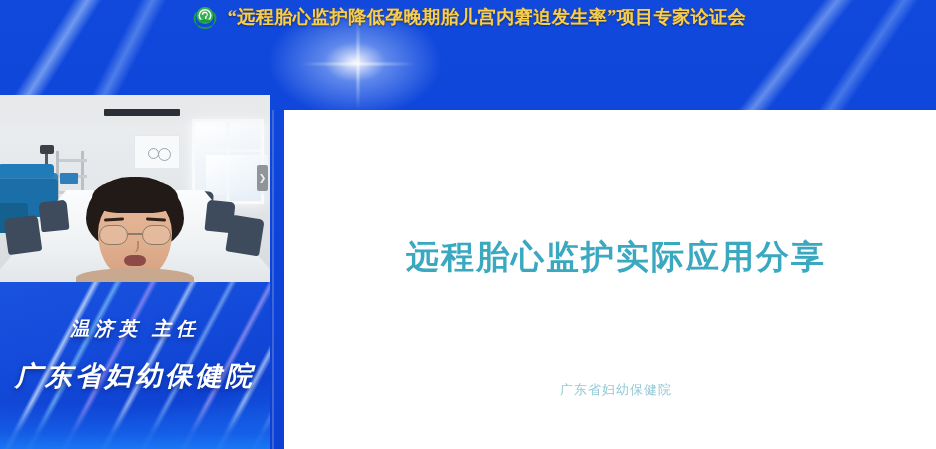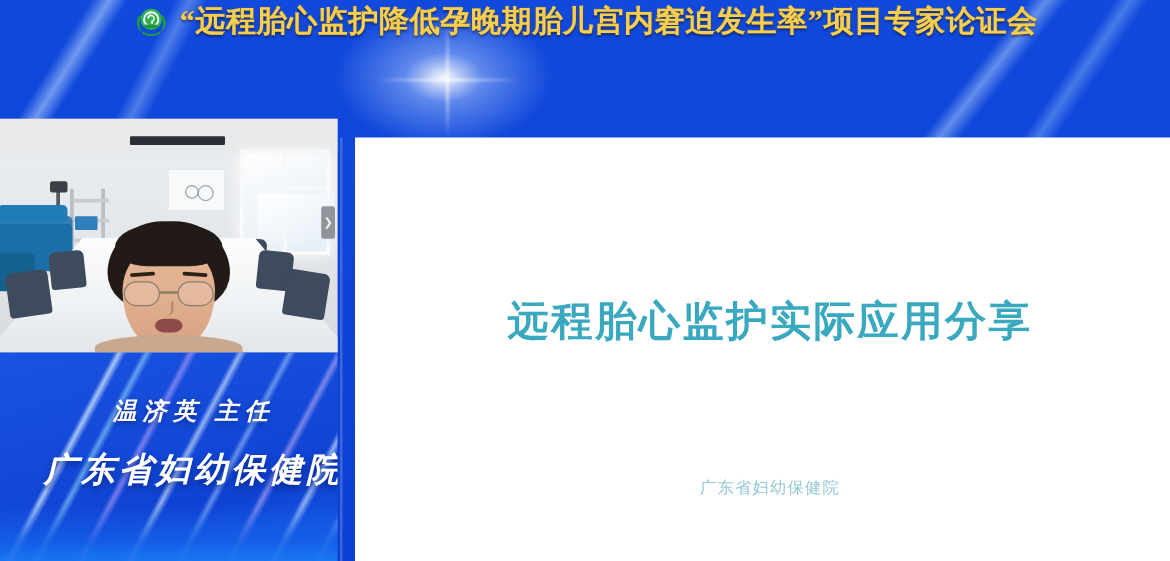--- a/index.html
+++ b/index.html
@@ -45,21 +45,21 @@
     background:linear-gradient(180deg,rgba(255,255,255,0),rgba(255,255,255,.9),rgba(255,255,255,0)); }
 
   
   .banner {
     position:absolute; left:0; top:0; width:936px; height:34px;
     display:flex; align-items:center; justify-content:center; gap:8px;
     z-index:6;
   }
   .banner-logo { width:30px; height:30px; flex:0 0 30px; }
   .banner-title {
-    font-size:24px; font-weight:bold; letter-spacing:.5px;
+    font-size:18px; font-weight:bold; letter-spacing:.5px;
     color:#f6cf52;
     text-shadow:0 1px 2px rgba(0,0,0,.45), 0 0 1px #b5841d;
     white-space:nowrap;
     font-family:"Liberation Serif","DejaVu Serif",serif;
   }
 
   
   .left-col {
     position:absolute; left:0; top:95px; width:270px; height:354px;
     z-index:4;
@@ -249,21 +249,20 @@
     position:absolute; left:0; right:0; bottom:0; height:46px;
     background:linear-gradient(180deg,rgba(13,63,212,0) 0%,rgba(21,96,232,.85) 65%,rgba(26,120,245,.95) 100%);
   }
   .np-name, .np-org {
     position:absolute; width:100%; text-align:center;
     color:#ffffff; z-index:3;
     font-family:"Liberation Serif","DejaVu Serif",serif;
     font-style:italic; font-weight:bold;
     text-shadow:0 2px 5px rgba(0,20,90,.55);
     white-space:nowrap;
-    margin-left:20px;
   }
   .np-name{ top:34px; font-size:19px; letter-spacing:5px; }
   .np-org { top:76px; font-size:27px; letter-spacing:3px; }
 
   
   .slide {
     position:absolute; left:284px; top:110px; width:664px; height:339px;
     background:#ffffff; z-index:3;
   }
   .slide-title {

